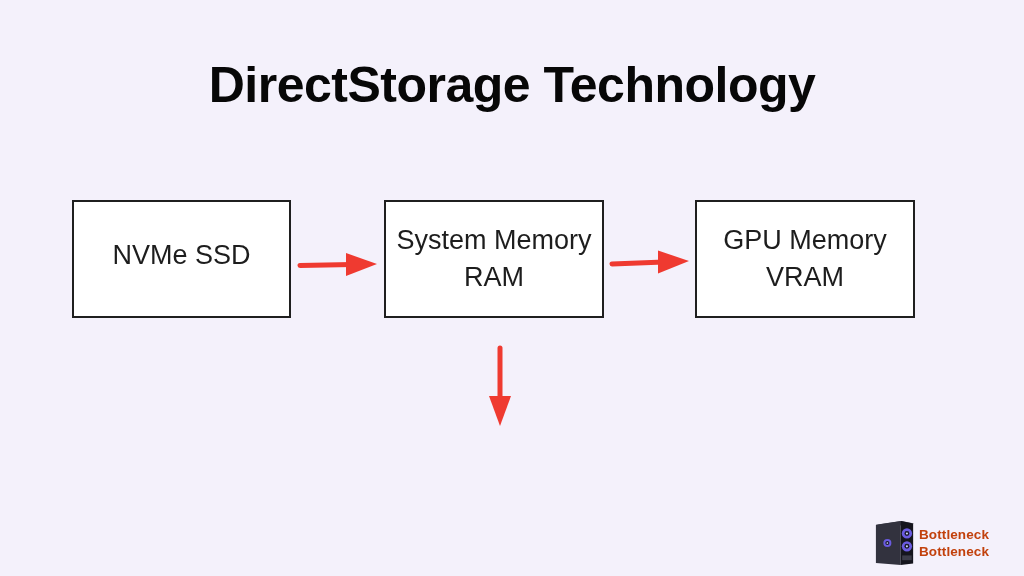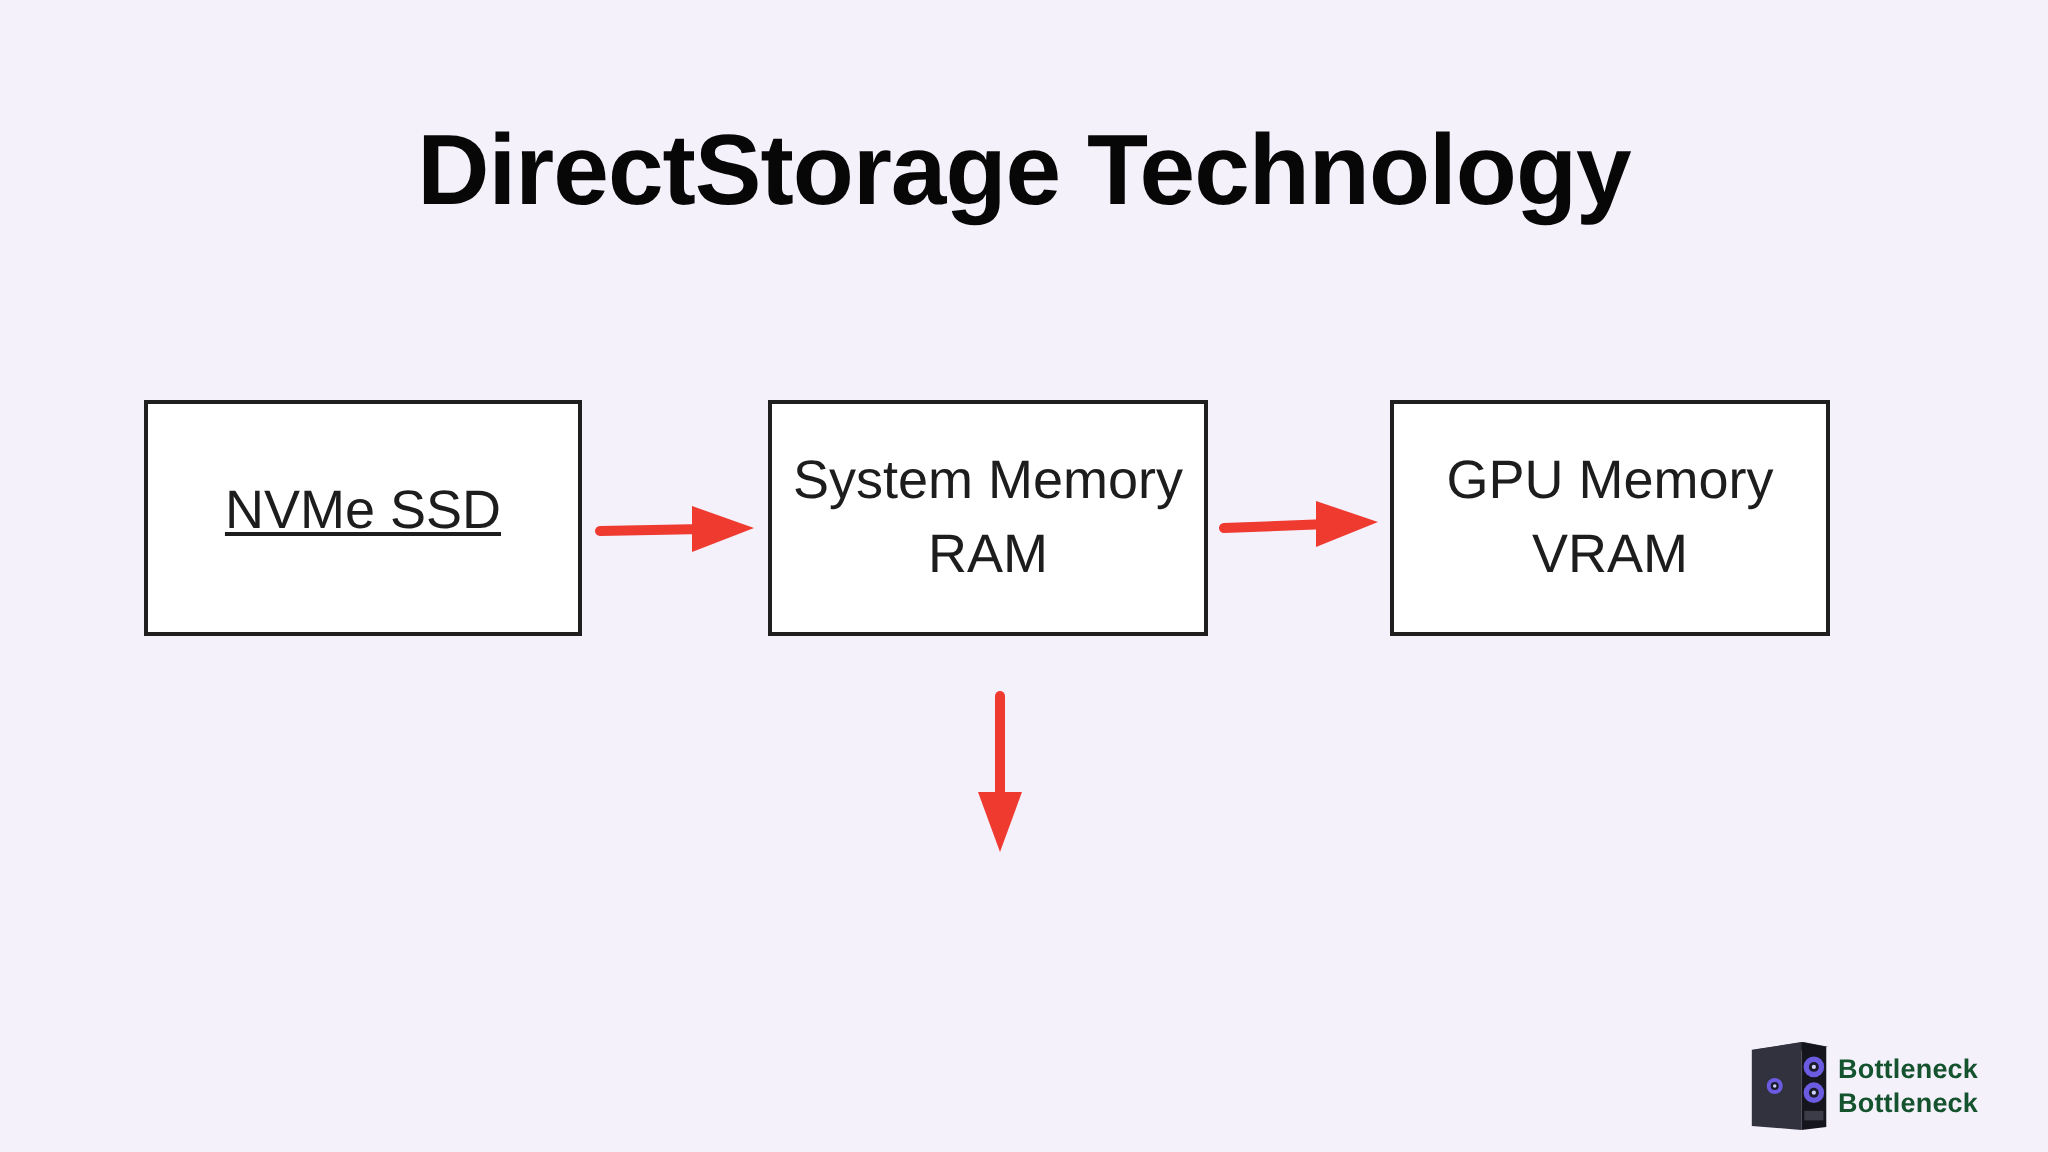--- a/index.html
+++ b/index.html
@@ -36,41 +36,41 @@
     border: 2px solid #1f1f1f;
     display: flex;
     flex-direction: column;
     align-items: center;
     justify-content: center;
     text-align: center;
     color: #1d1d1d;
     font-size: 27px;
     line-height: 37px;
   }
-  .node-nvme   { left: 72px;  top: 200px; width: 219px; padding-bottom: 7px; text-decoration: underline; }
+  .node-nvme   { left: 72px;  top: 200px; width: 219px; padding-bottom: 7px; }
   .node-ram    { left: 384px; top: 200px; }
   .node-vram   { left: 695px; top: 200px; }
   .node-cpu    { left: 384px; top: 428px; }
   .arrow { position: absolute; }
   .arrow-1 { left: 296px; top: 249px; }
   .arrow-2 { left: 608px; top: 247px; }
   .arrow-3 { left: 486px; top: 344px; }
   .logo {
     position: absolute;
     left: 874px;
     top: 518px;
     display: flex;
     align-items: center;
   }
   .logo-text {
     margin-left: 3px;
     font-size: 13.5px;
     font-weight: 700;
     line-height: 17px;
-    color: #14532d;
+    color: #c2410c;
     letter-spacing: 0.1px;
   }
 </style>
 </head>
 <body>
 
 <div class="stage">
 
   <div class="title">DirectStorage Technology</div>
 

